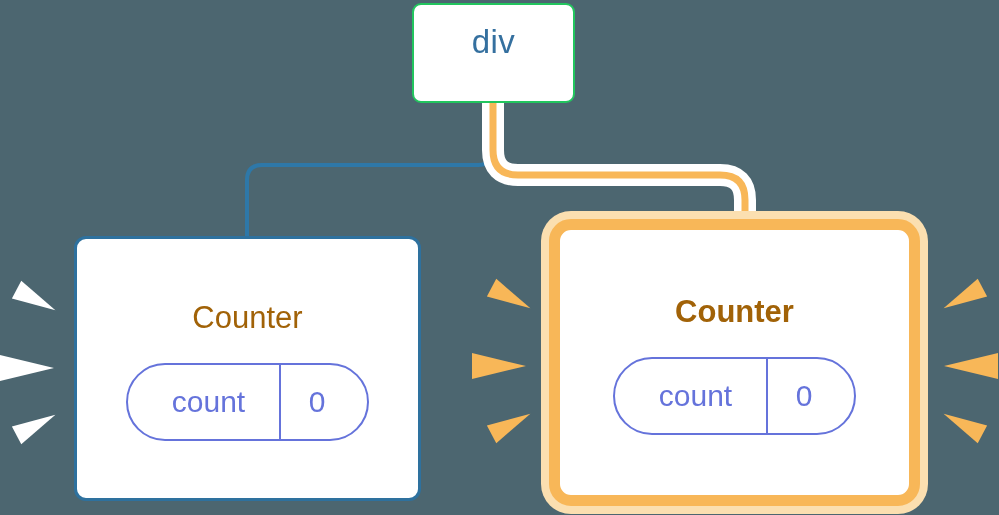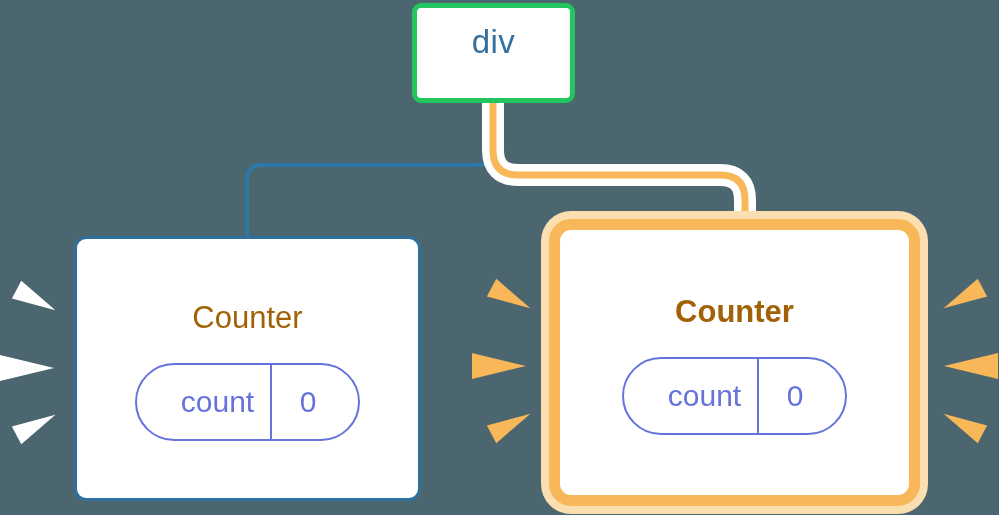--- a/index.html
+++ b/index.html
@@ -33,21 +33,21 @@
     align-items: center;
     justify-content: center;
   }
 
   
   .node-root {
     left: 412px;
     top: 3px;
     width: 163px;
     height: 100px;
-    border: 5px solid #22c55e;
+    border: 2px solid #22c55e;
     border-radius: 9px;
     z-index: 6;
   }
   .node-root .node-title {
     font-size: 33px;
     color: #35709f;
     letter-spacing: 0.5px;
     line-height: 1;
   }
 
@@ -100,21 +100,21 @@
   .state-pill .pill-name,
   .state-pill .pill-value {
     display: flex;
     align-items: center;
     justify-content: center;
     color: #6573db;
     font-size: 30px;
     line-height: 1;
   }
   .state-pill .pill-name {
-    padding: 0 16px 0 44px;
+    padding: 0 34px 0 44px;
   }
   .state-pill .pill-value {
     border-left: 2px solid #6573db;
     padding: 0 40px 0 26px;
     min-width: 20px;
   }
 
   
   .sparks {
     position: absolute;

